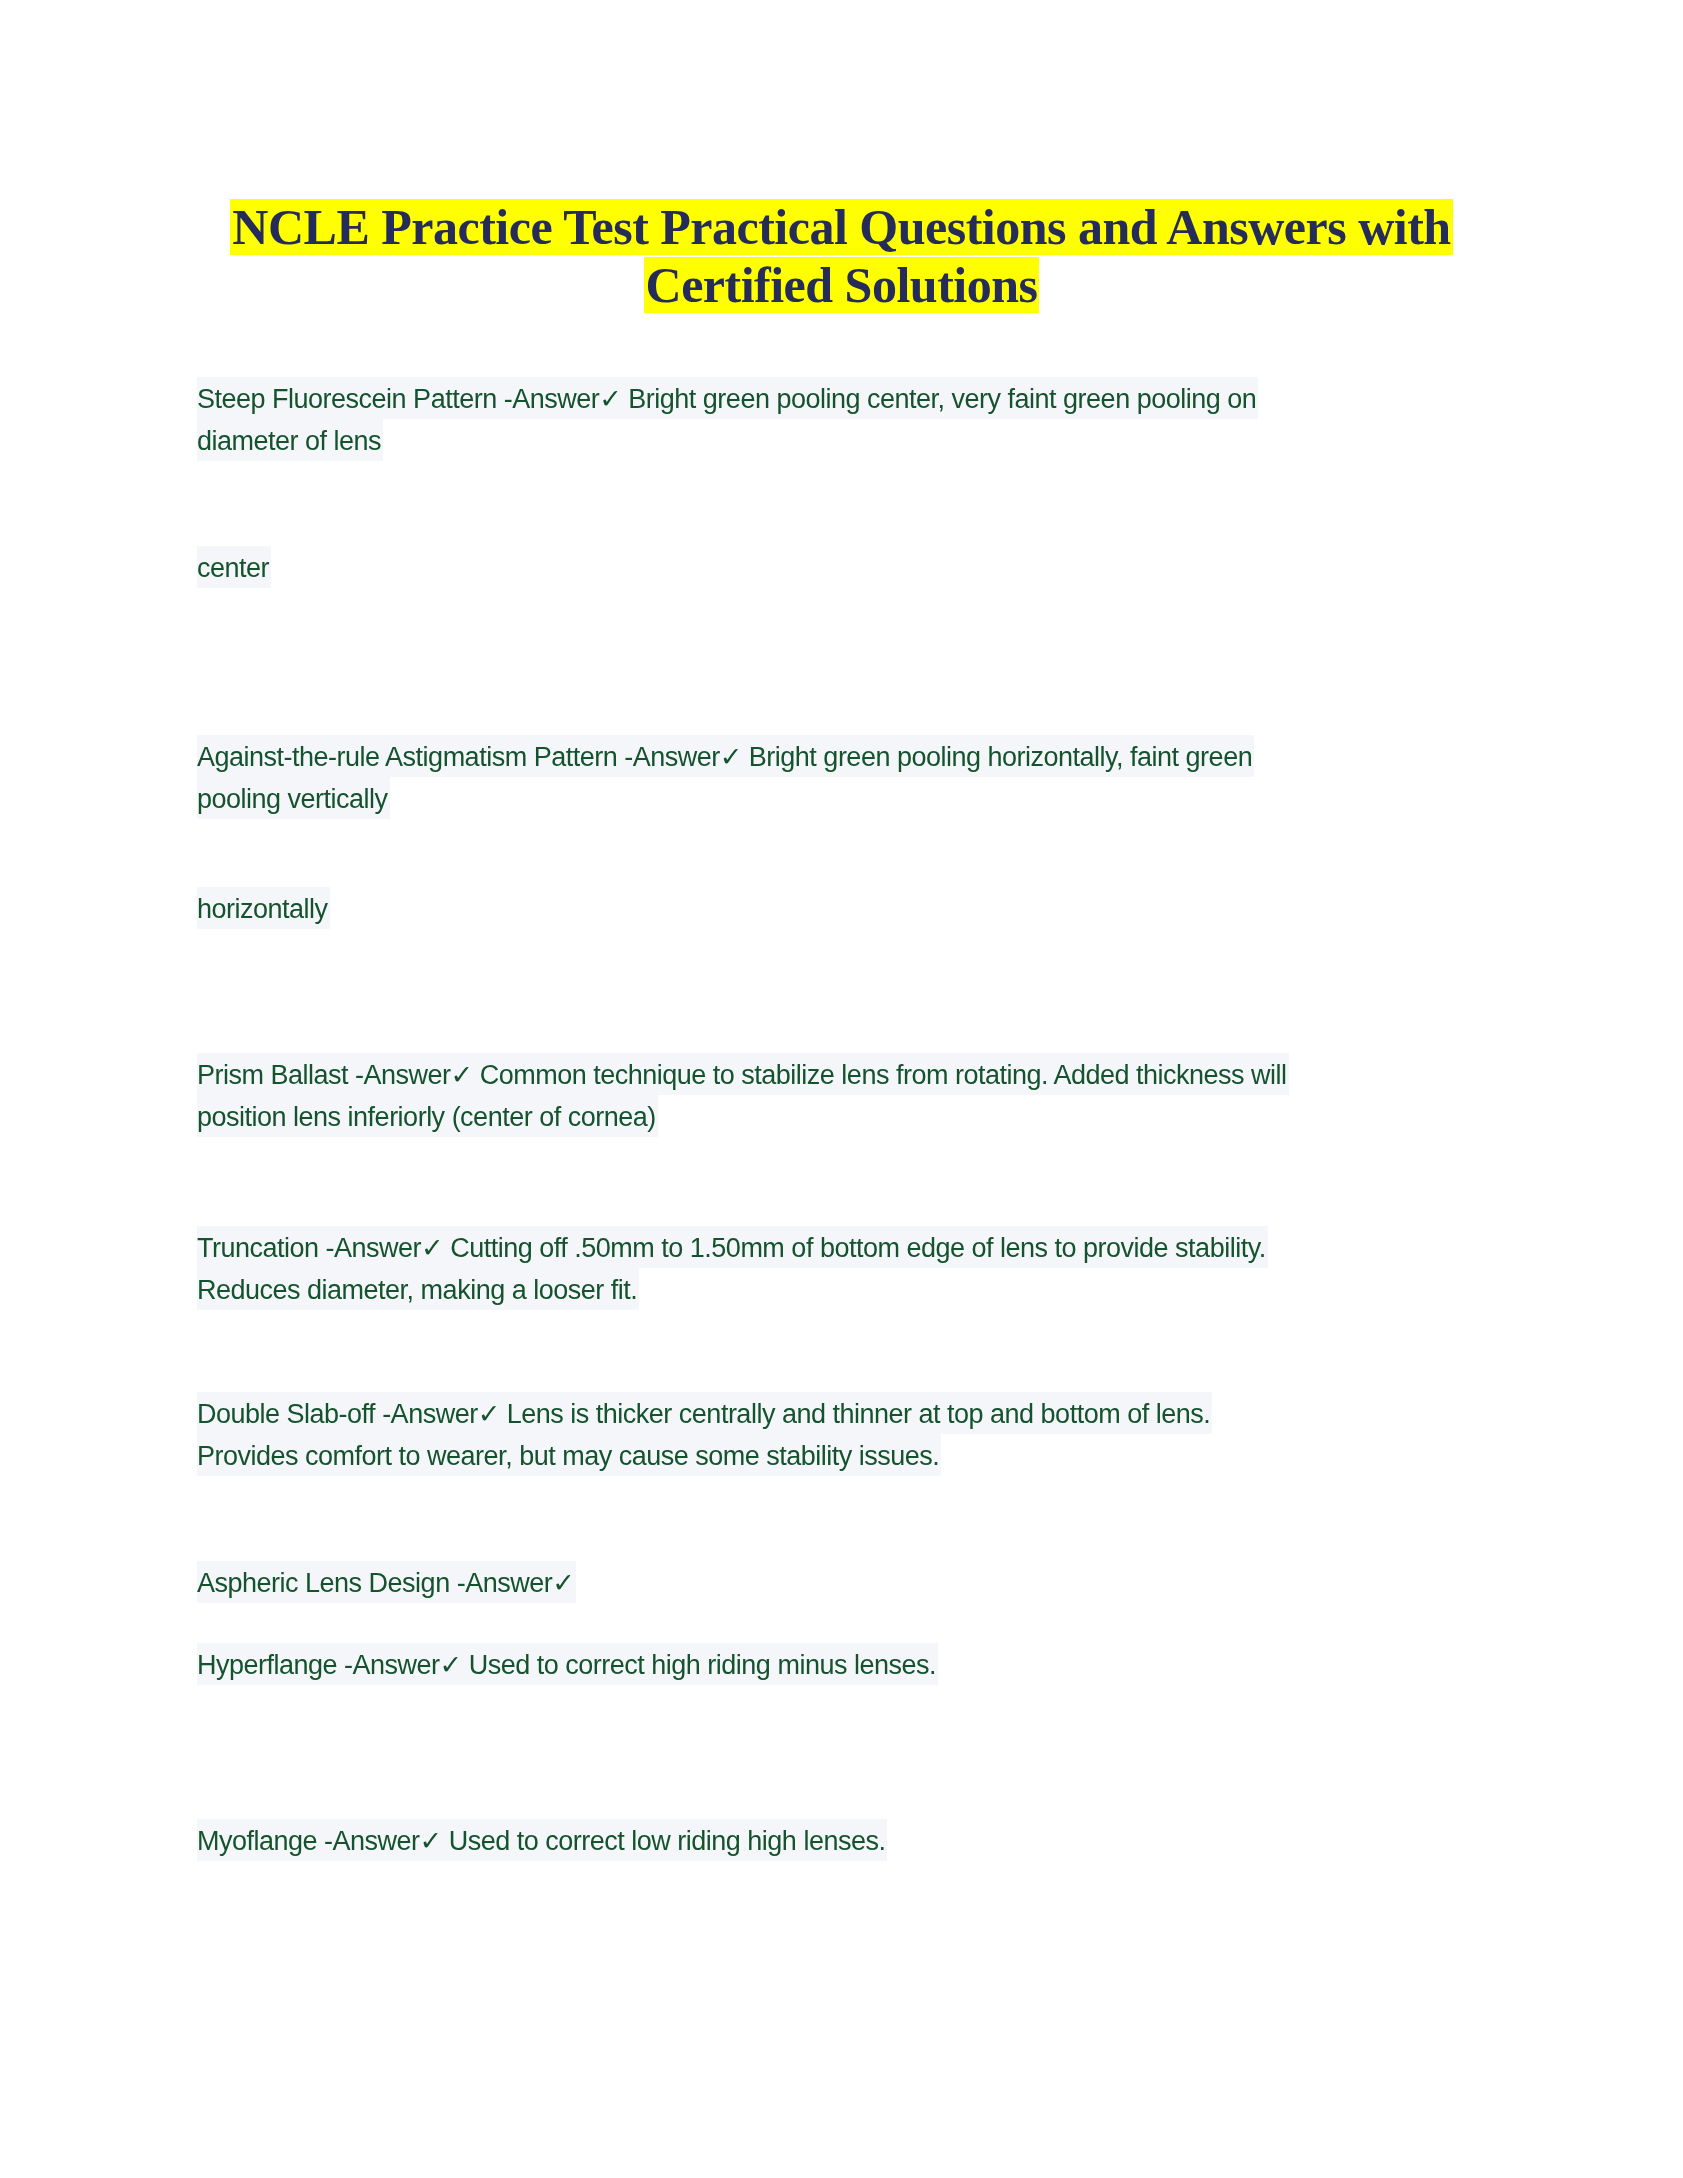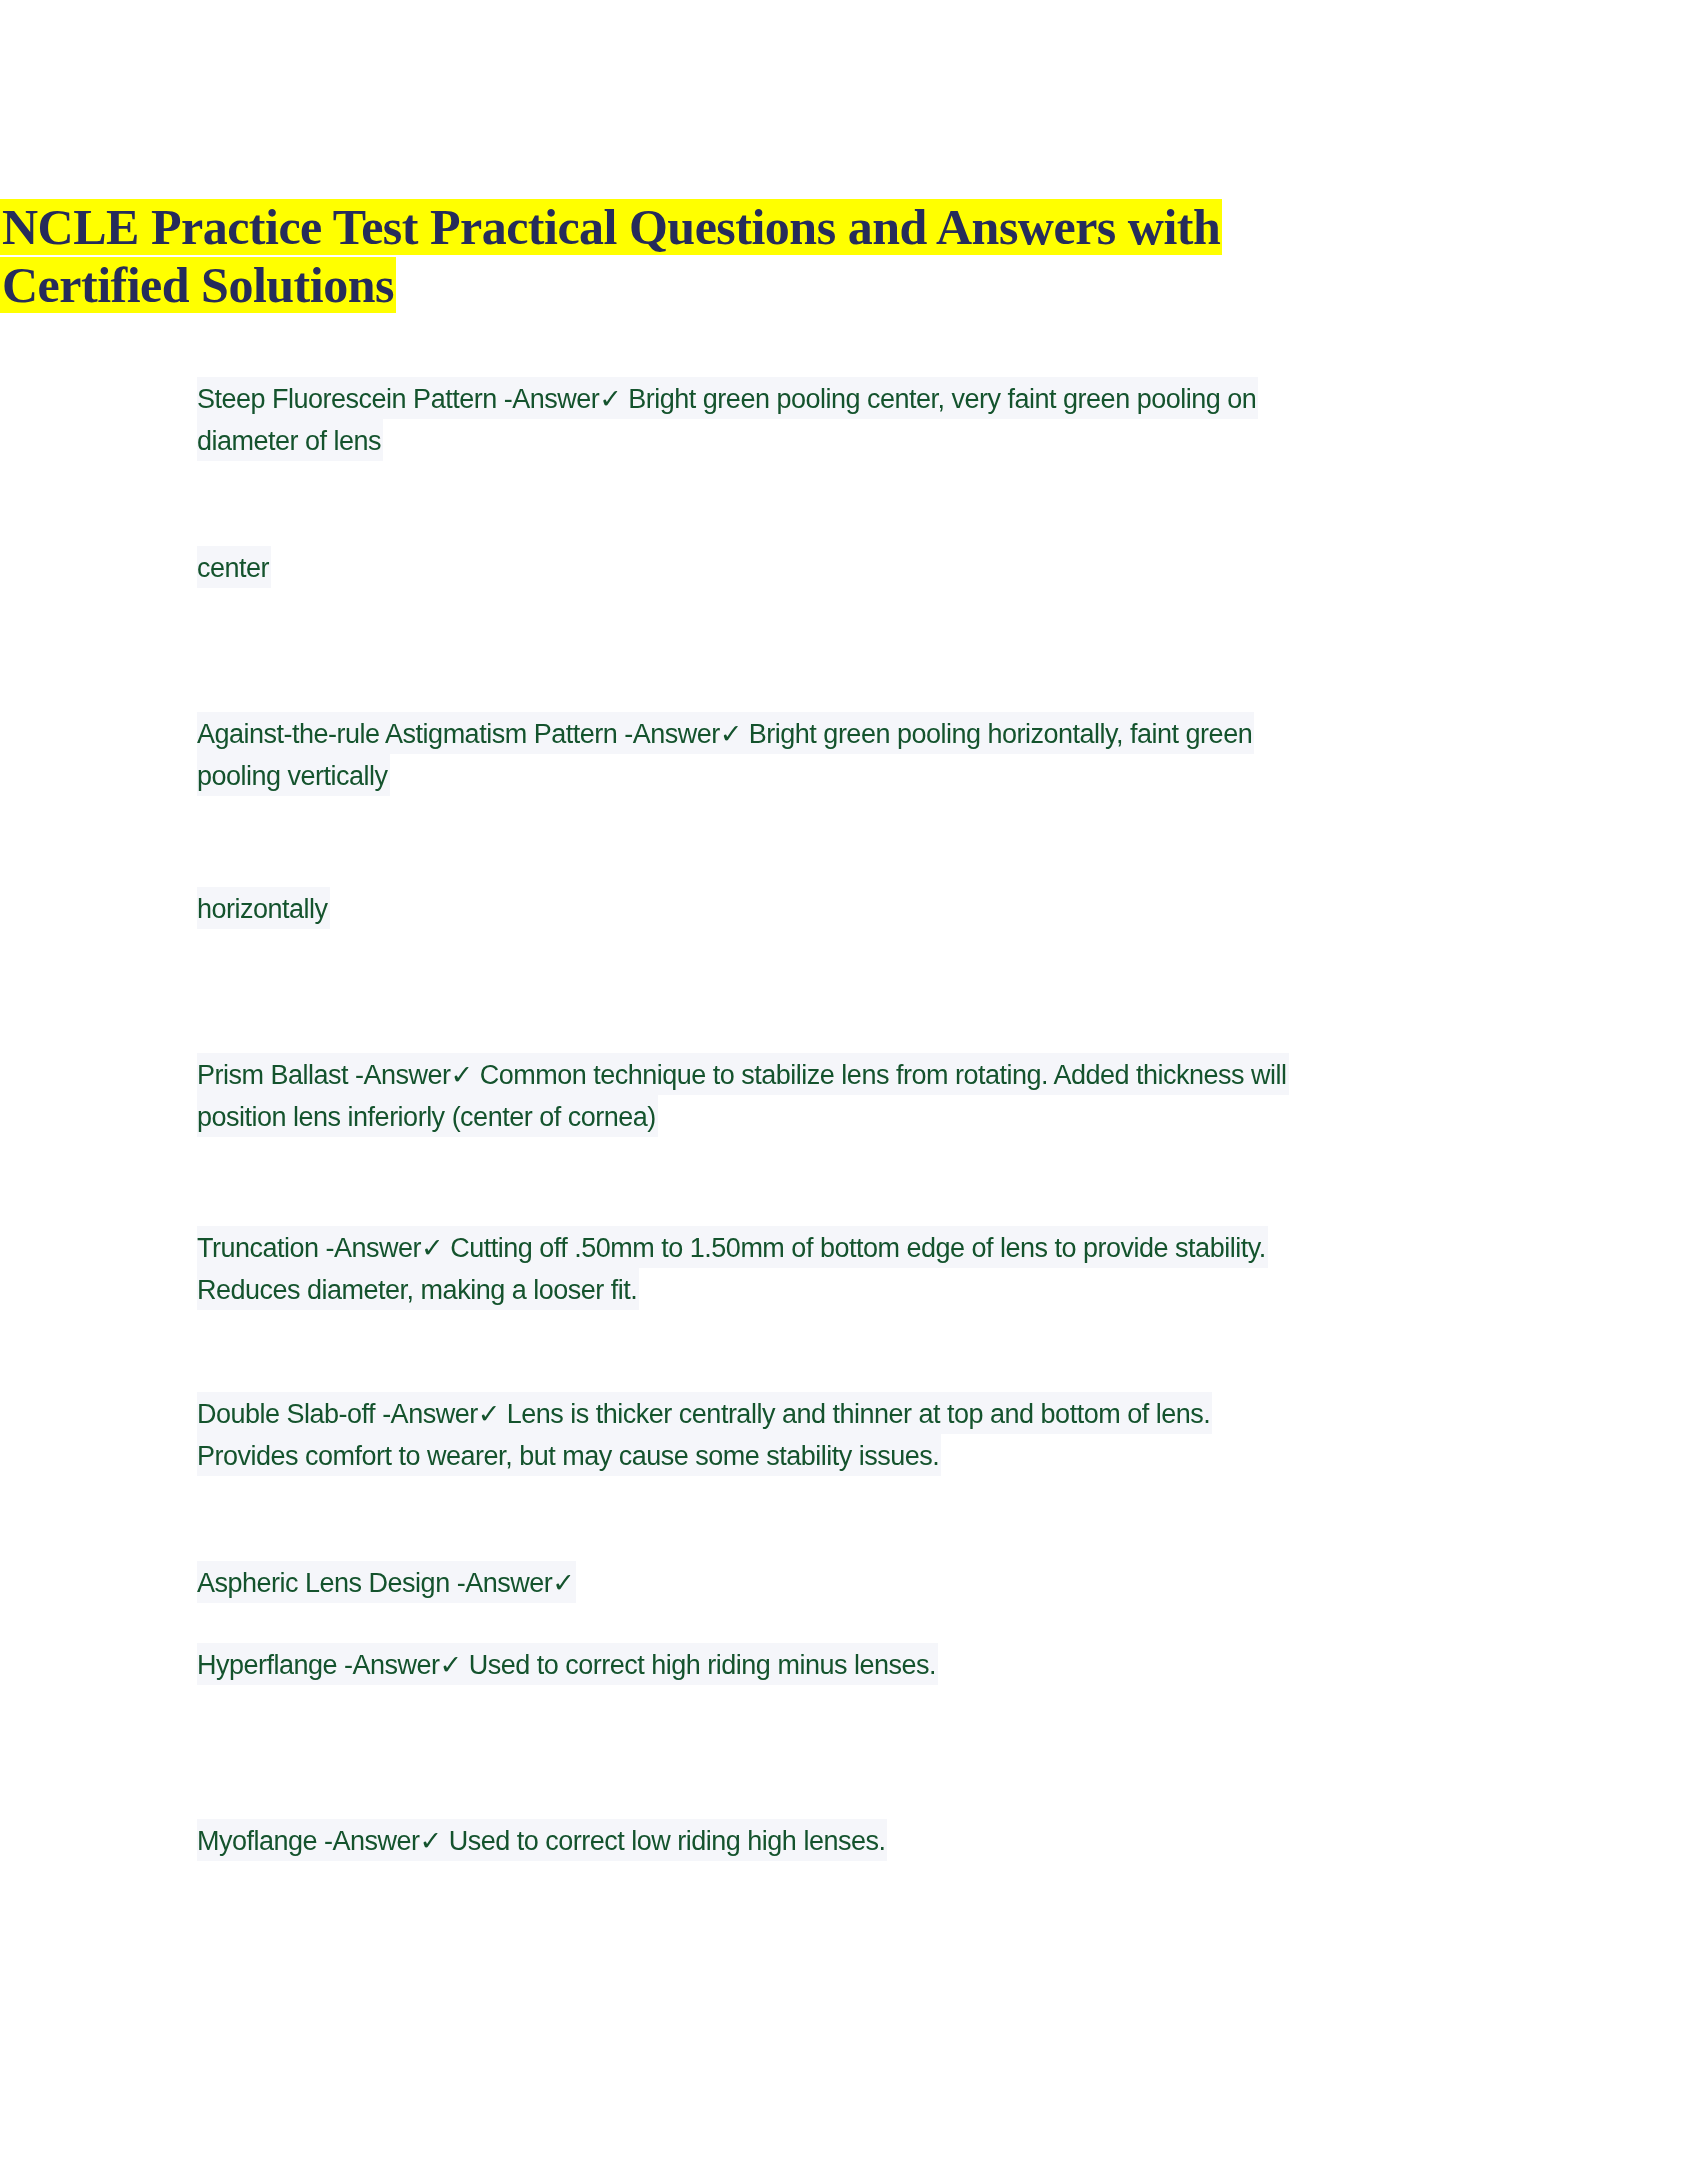--- a/index.html
+++ b/index.html
@@ -1,19 +1,19 @@
 <!DOCTYPE html>
 <html><head>
 <meta charset="utf-8">
 <style>
   html, body { margin: 0; padding: 0; background: #ffffff; }
   body { width: 1683px; height: 2178px; position: relative; overflow: hidden; }
   .title {
     position: absolute; left: 0; top: 198px; width: 1683px;
-    text-align: left;
+    text-align: center;
     font-family: "Liberation Serif", serif; font-weight: bold;
     font-size: 50px; line-height: 58px; color: #262c5a;
     letter-spacing: -0.5px;
   }
   .title .tline { display: inline; background: #ffff00; padding: 0 2px; }
   .item {
     position: absolute; left: 197px;
     font-family: "Liberation Sans", sans-serif;
     font-size: 27px; color: #14532d; letter-spacing: -0.5px;
   }
@@ -33,21 +33,21 @@
 
 <div class="item" style="top:377px">
   <span class="line">Steep Fluorescein Pattern -Answer✓ Bright green pooling center, very faint green pooling on</span>
   <span class="line">diameter of lens</span>
 </div>
 
 <div class="item" style="top:546px">
   <span class="line">center</span>
 </div>
 
-<div class="item" style="top:712px">
+<div class="item" style="top:735px">
   <span class="line">Against-the-rule Astigmatism Pattern -Answer✓ Bright green pooling horizontally, faint green</span>
   <span class="line">pooling vertically</span>
 </div>
 
 <div class="item" style="top:887px">
   <span class="line">horizontally</span>
 </div>
 
 <div class="item" style="top:1053px">
   <span class="line">Prism Ballast -Answer✓ Common technique to stabilize lens from rotating. Added thickness will</span>

